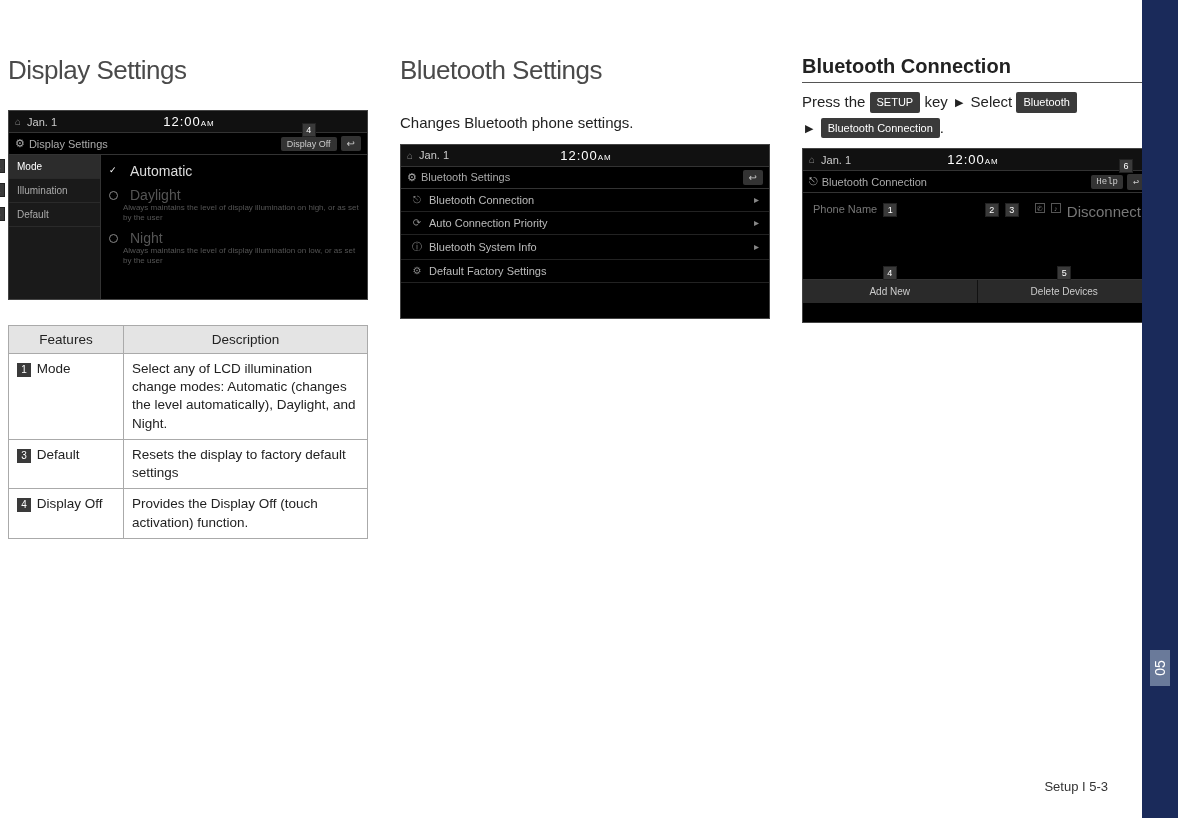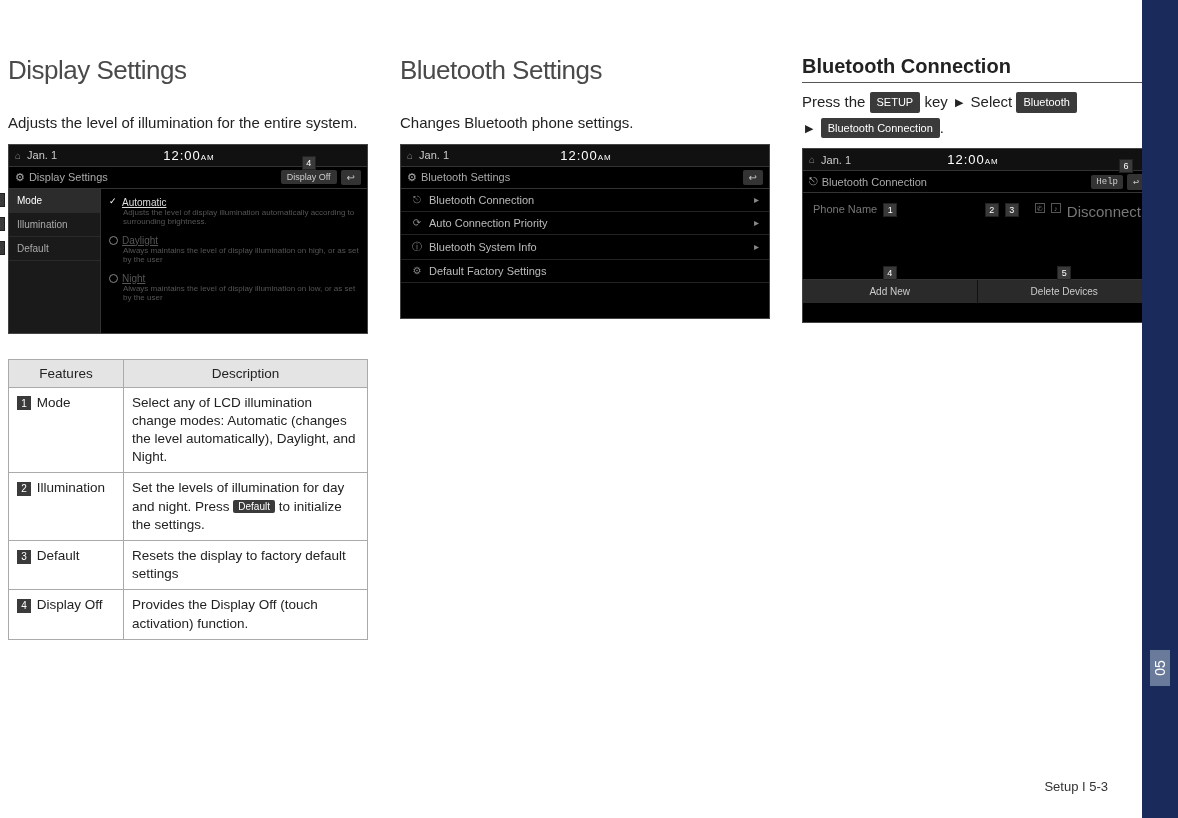--- a/index.html
+++ b/index.html
@@ -78,21 +78,21 @@
   .shot .row .chev { color:#888; font-size:10px;}
 
   
   .ds-shot { height: 190px; }
   .ds-body { display:flex; height: calc(100% - 44px);}
   .ds-left { width: 92px; background:#1a1a1a; border-right:1px solid #333;}
   .ds-left .item { padding:6px 8px; font-size:10px; color:#aaa; border-bottom:1px solid #2a2a2a; position:relative;}
   .ds-left .item.sel { background:#2c2c2c; color:#fff;}
   .ds-right { flex:1; padding: 4px 8px; }
   .ds-right .opt { padding:4px 0; }
-  .ds-right .opt .t { color:#ddd; font-size:10px; display:flex; align-items:center; gap:4px;text-decoration:underline;}
+  .ds-right .opt .t { color:#ddd; font-size:14px; display:flex; align-items:center; gap:12px;}
   .ds-right .opt .t.dim { color:#555;}
   .ds-right .opt .d { color:#555; font-size:8px; line-height:1.2; padding-left:14px;}
   .radio { width:9px; height:9px; border:1px solid #888; border-radius:50%; display:inline-block; position:relative;}
   .check { width:9px; height:9px; display:inline-block; position:relative;}
   .check::after{content:"✓"; font-size:9px; color:#fff; position:absolute; top:-2px;}
 
   
   .bc-shot { height: 175px; }
   .bc-body { padding:6px; }
   .bc-row { display:flex; gap:6px; padding:4px 4px; color:#777; font-size:11px;}
@@ -163,21 +163,20 @@
   .homeico { font-size:10px; color:#888;}
 
 </style>
 </head>
 <body>
 
 <div class="page">
 
   <div class="col col1">
     <h1 class="section">Display Settings</h1>
-    <p class="body">Adjusts the level of illumination for the entire system.</p>
 
     <div class="shot ds-shot">
       <div class="topbar">
         <span class="homeico">⌂</span>
         <span>Jan. 1</span>
         <span class="clock"><span>12:00</span><span class="am">AM</span></span>
         <span style="width:40px"></span>
       </div>
       <div class="screentitle">
         <span class="left">
@@ -206,21 +205,20 @@
             <span class="badge abs" style="left:-18px;top:4px;">3</span>
             <span>Default</span>
           </div>
         </div>
         <div class="ds-right">
           <div class="opt">
             <div class="t">
                 <span class="check"></span>
                 <span>Automatic</span>
               </div>
-            <div class="d">Adjusts the level of display illumination automatically according to surrounding brightness.</div>
           </div>
           <div class="opt">
             <div class="t dim">
                 <span class="radio"></span>
                 <span>Daylight</span>
               </div>
             <div class="d">Always maintains the level of display illumination on high, or as set by the user</div>
           </div>
           <div class="opt">
             <div class="t dim">
@@ -235,24 +233,20 @@
 
     <table class="feat">
       <tbody>
           <tr>
         <th>Features</th>
         <th>Description</th>
       </tr>
       <tr>
         <td><span class="fnum">1</span> <span>Mode</span></td>
         <td>Select any of LCD illumination change modes: Automatic (changes the level automatically), Daylight, and Night.</td>
-      </tr>
-      <tr>
-        <td><span class="fnum">2</span> <span>Illumination</span></td>
-        <td><span>Set the levels of illumination for day and night. Press </span><span class="pill sm">Default</span><span> to initialize the settings.</span></td>
       </tr>
       <tr>
         <td><span class="fnum">3</span> <span>Default</span></td>
         <td>Resets the display to factory default settings</td>
       </tr>
       <tr>
         <td><span class="fnum">4</span> <span>Display Off</span></td>
         <td>Provides the Display Off (touch activation) function.</td>
       </tr>
     </tbody>

